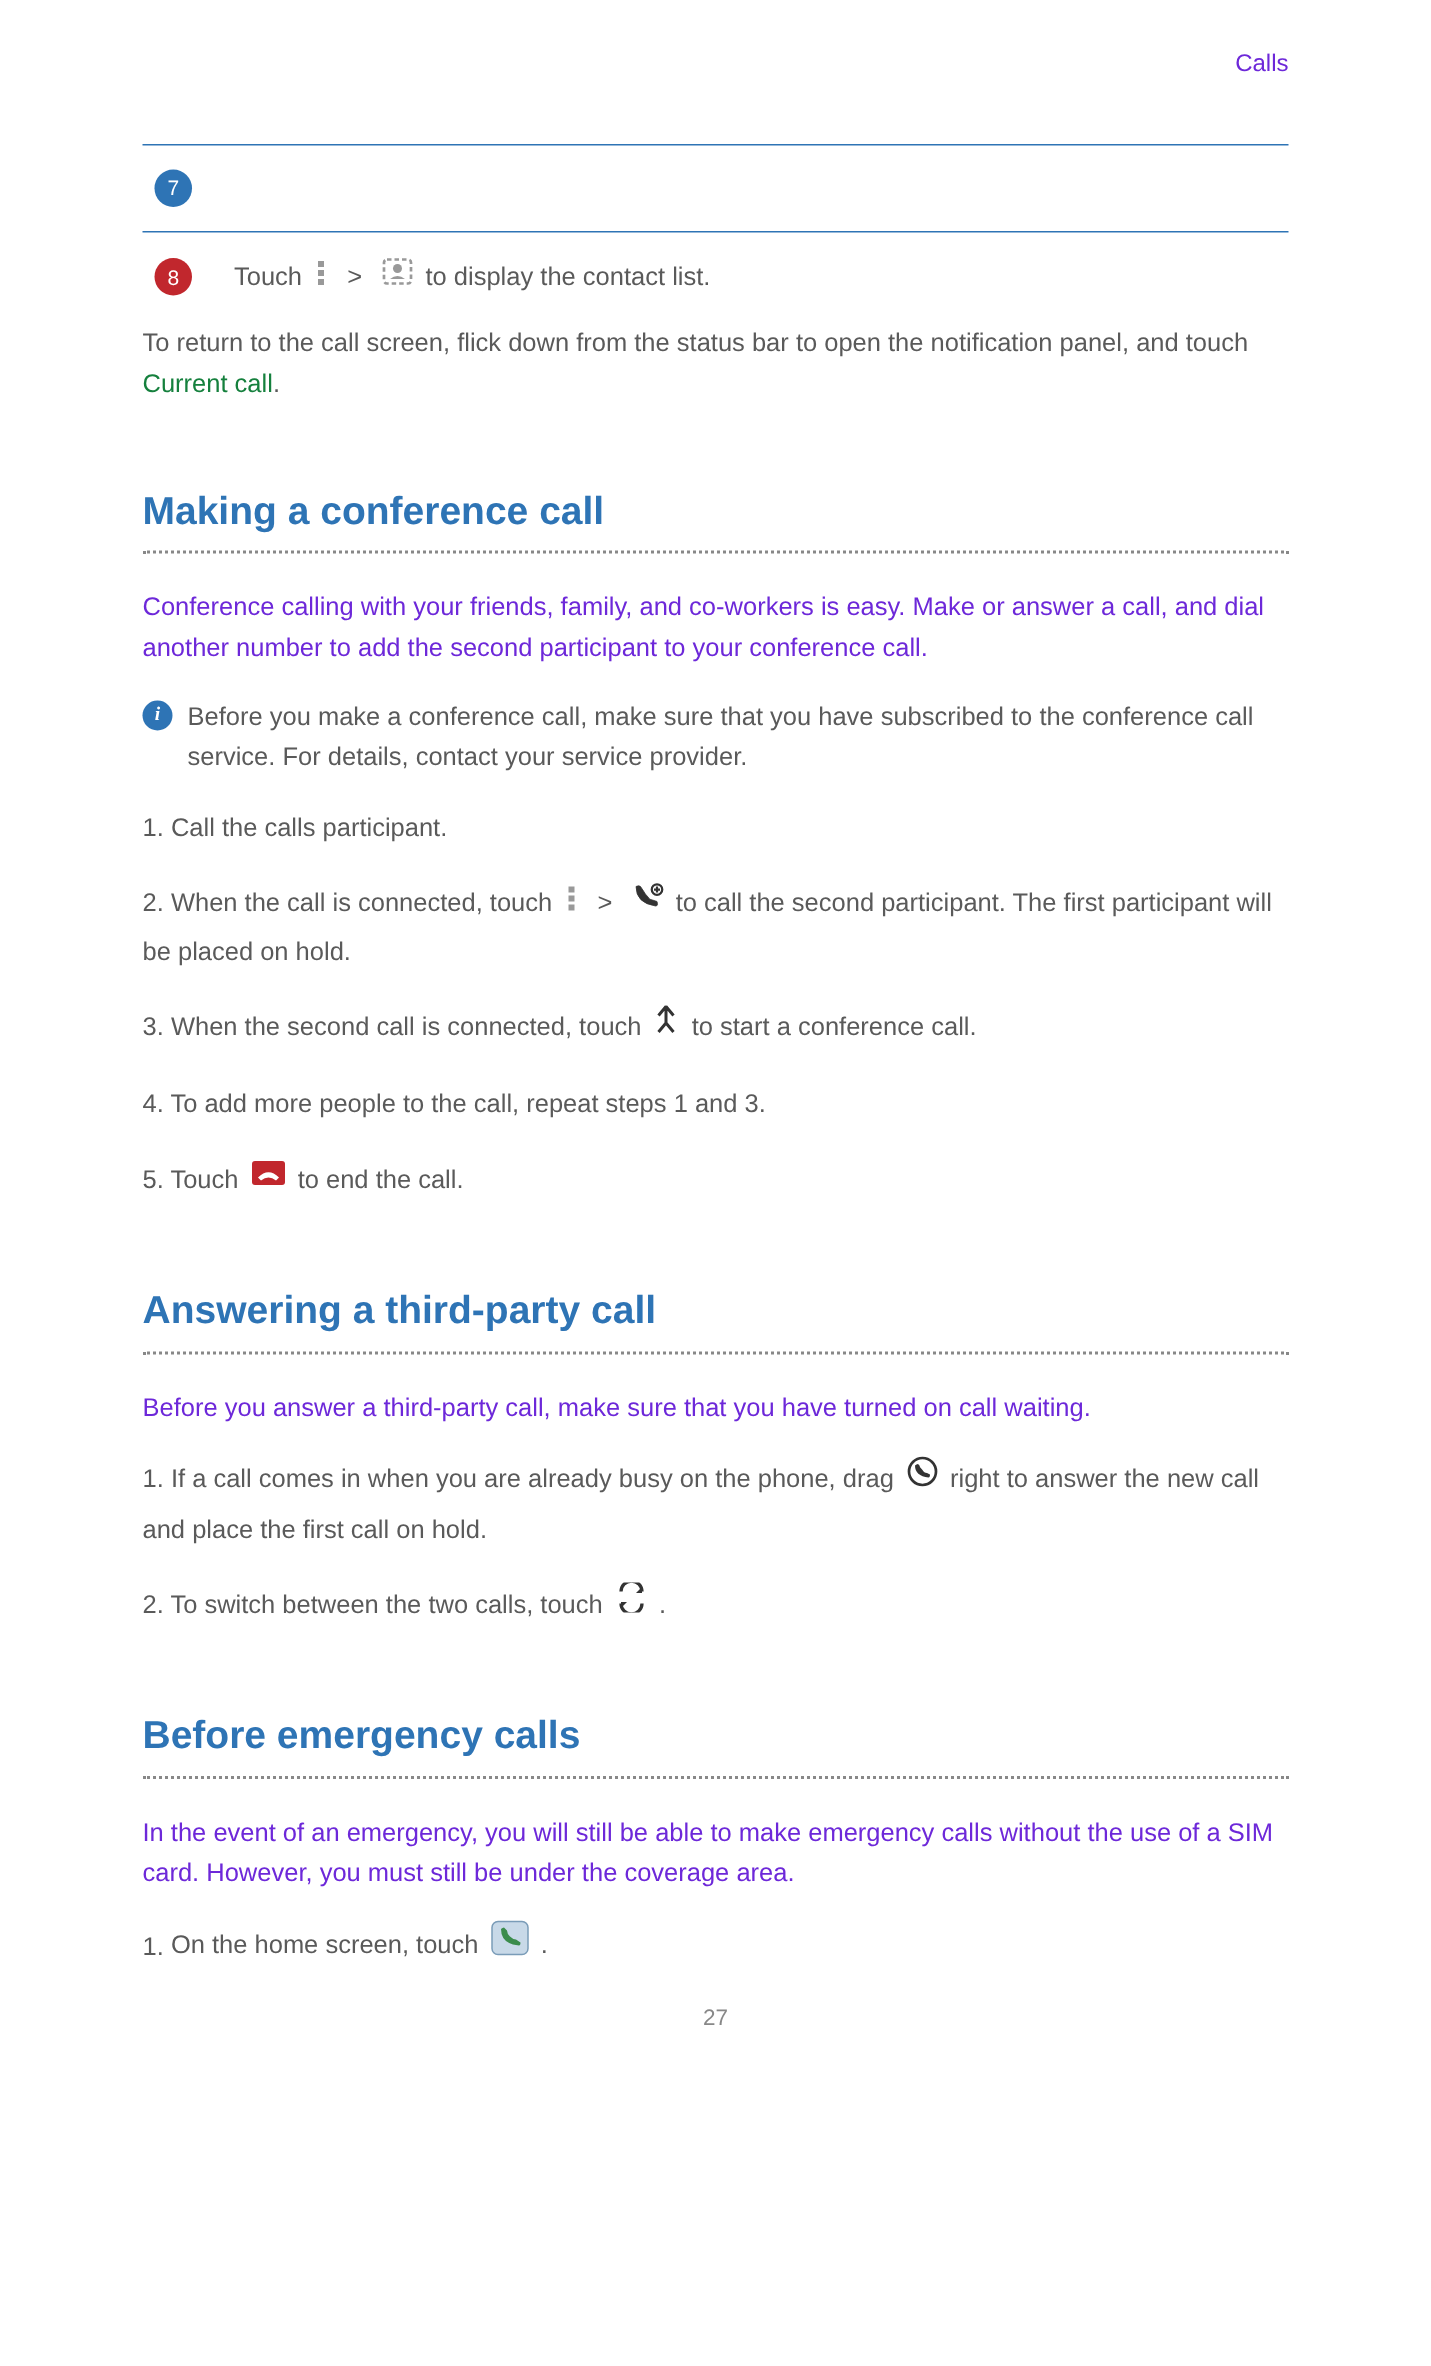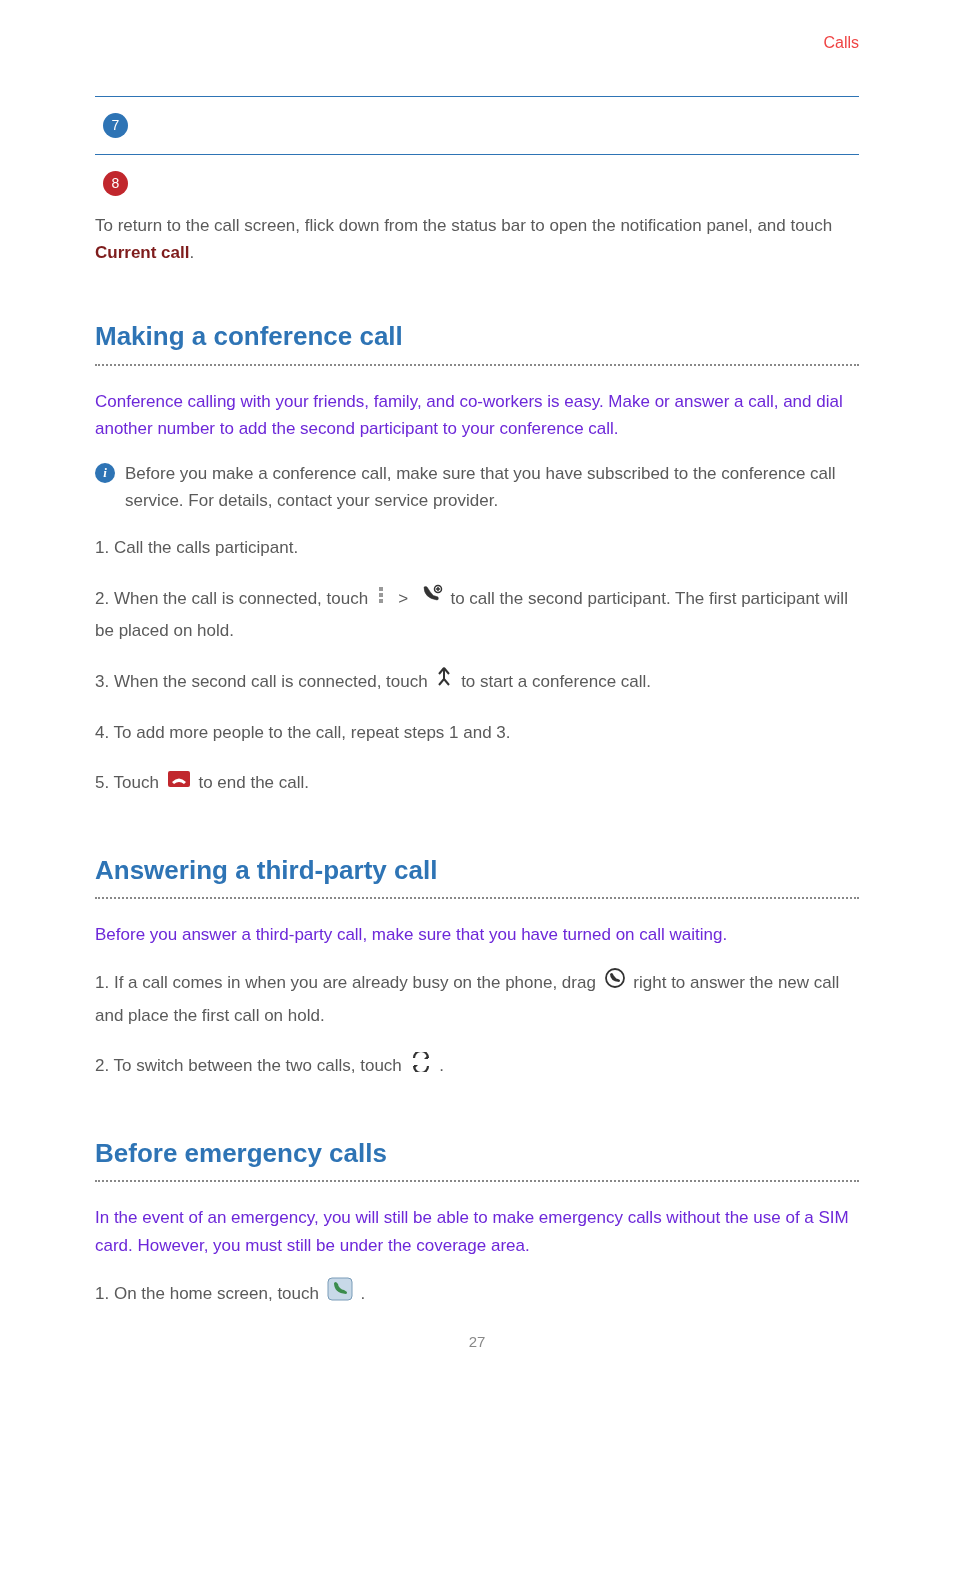--- a/index.html
+++ b/index.html
@@ -7,21 +7,21 @@
       font-family: -apple-system, BlinkMacSystemFont, "Segoe UI", Arial, sans-serif;
       background: #fff;
       width: 954px;
       padding: 30px 95px 40px 95px;
       color: #5a5a5a;
       font-size: 17px;
       line-height: 1.6;
     }
     .header-right {
       text-align: right;
-      color: #ef4444;
+      color: #6d28d9;
       font-size: 16px;
       margin-bottom: 40px;
     }
     .table-row {
       display: flex;
       align-items: center;
       padding: 16px 0;
       border-top: 1.5px solid #2e74b5;
     }
     .table-row:last-of-type {
@@ -37,21 +37,21 @@
       font-size: 14px;
       display: inline-flex;
       align-items: center;
       justify-content: center;
       margin-left: 8px;
       margin-right: 28px;
       flex-shrink: 0;
     }
     .step-badge.red { background: #c1272d; }
     .return-text { margin-bottom: 10px; }
-    .return-text b { color: #7f1d1d; font-weight: 700; text-align: right; }
+    .return-text b { color: #15803d; font-weight: 400; text-align: right; }
     h2 {
       color: #2e74b5;
       font-size: 26px;
       font-weight: 700;
       margin-top: 50px;
       margin-bottom: 6px;
     }
     .dotted {
       border: none;
       border-top: 2px dotted #888;
@@ -107,20 +107,39 @@
 <body>
 
 <div class="header-right">Calls</div>
 
 <div class="table-row">
   <span class="step-badge">7</span>
 </div>
 
 <div class="table-row">
   <span class="step-badge red">8</span>
+  <span>
+    <span>Touch </span>
+    <span class="icon">
+      <svg width="10" height="18" viewBox="0 0 10 18">
+          <rect x="3" y="1" width="4" height="4" fill="#999"></rect>
+          <rect x="3" y="7" width="4" height="4" fill="#999"></rect>
+          <rect x="3" y="13" width="4" height="4" fill="#999"></rect>
+        </svg>
+    </span>
+    &nbsp;&gt;&nbsp;
+    <span class="icon">
+      <svg width="22" height="20" viewBox="0 0 22 20">
+          <rect x="2" y="2" width="18" height="16" rx="2" fill="none" stroke="#999" stroke-width="1.8" stroke-dasharray="3,2"></rect>
+          <circle cx="11" cy="8" r="3" fill="#999"></circle>
+          <path d="M6 15 Q11 11 16 15" fill="#999"></path>
+        </svg>
+    </span>
+    <span> to display the contact list.</span>
+  </span>
 </div>
 
 <p class="return-text">
   <span>To return to the call screen, flick down from the status bar to open the notification panel, and touch </span><b>Current call</b><span>.</span>
 </p>
 
 <h2>Making a conference call</h2>
 <hr class="dotted">
 <p class="intro">Conference calling with your friends, family, and co-workers is easy. Make or answer a call, and dial another number to add the second participant to your conference call.</p>
 

